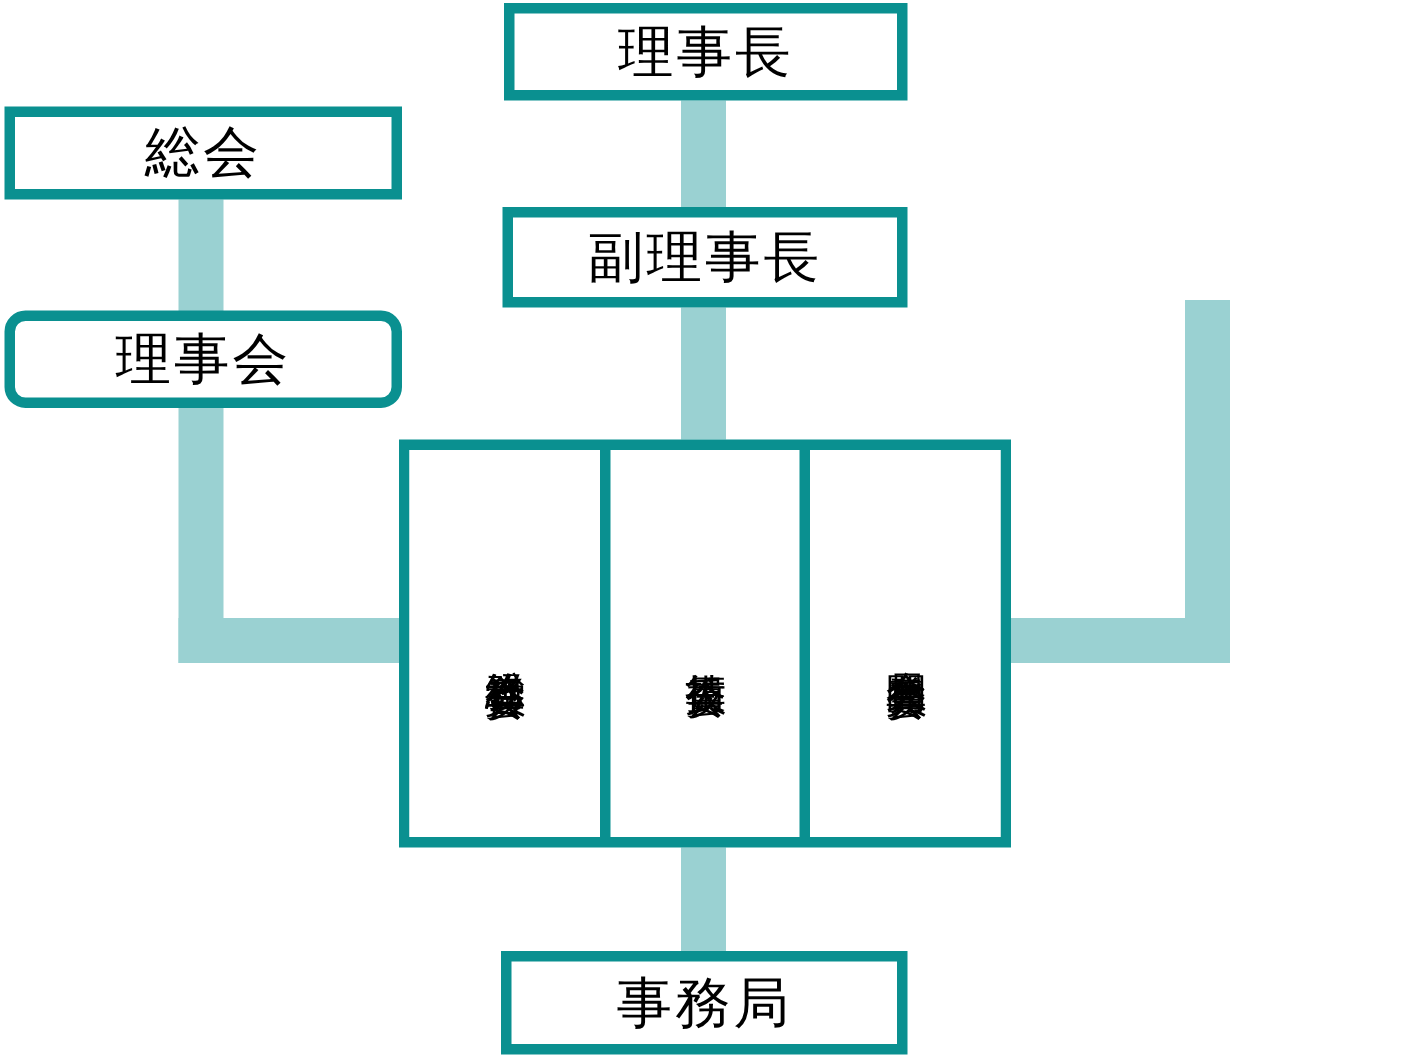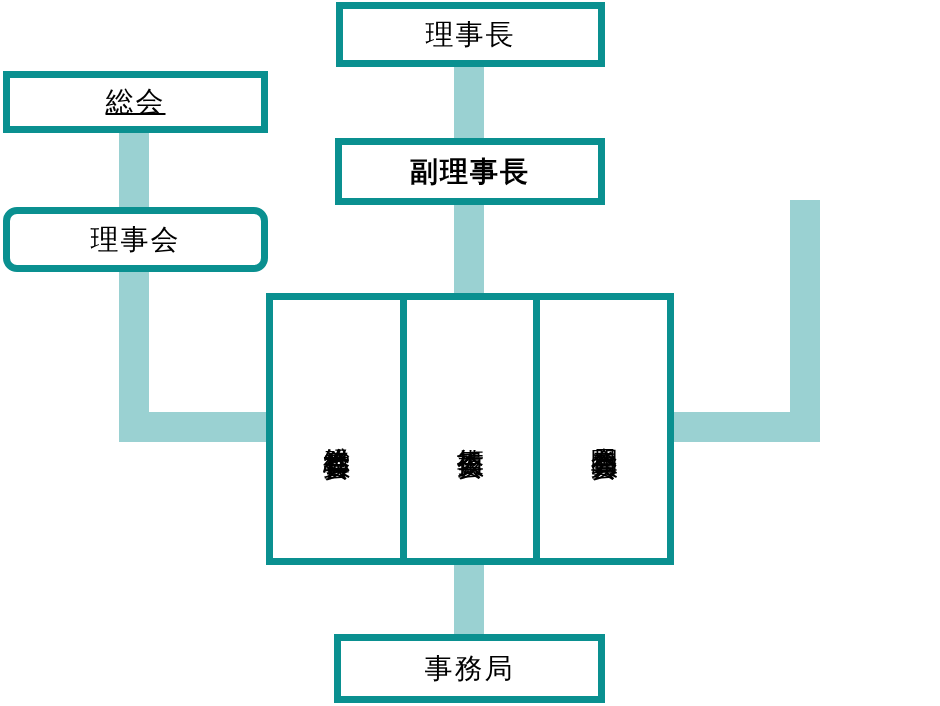--- a/index.html
+++ b/index.html
@@ -28,28 +28,28 @@
   }
   
   .node {
     position: absolute;
     background: var(--bg-color);
     border: 7px solid var(--border-color);
     display: flex;
     align-items: center;
     justify-content: center;
     color: var(--text-color);
-    font-size: 28px;
+    font-size: 37px;
     letter-spacing: 2px;
     z-index: 2;
     text-align: center;
   }
   #node-chairman       { left: 336px; top: 2px;   width: 269px; height: 65px; }
-  #node-general-meeting{ left: 3px;   top: 71px;  width: 265px; height: 62px; text-decoration: underline; }
-  #node-vice-chairman  { left: 335px; top: 138px; width: 270px; height: 67px; font-weight: bold; }
+  #node-general-meeting{ left: 3px;   top: 71px;  width: 265px; height: 62px; }
+  #node-vice-chairman  { left: 335px; top: 138px; width: 270px; height: 67px; }
   #node-auditor        { left: 672px; top: 138px; width: 266px; height: 68px; }
   #node-board          { left: 3px;   top: 207px; width: 265px; height: 65px; border-radius: 14px; }
   #node-secretariat    { left: 334px; top: 634px; width: 271px; height: 69px; }
 
   
   .committee-block {
     position: absolute;
     left: 266px; top: 293px;
     width: 408px; height: 272px;
     background: var(--bg-color);

